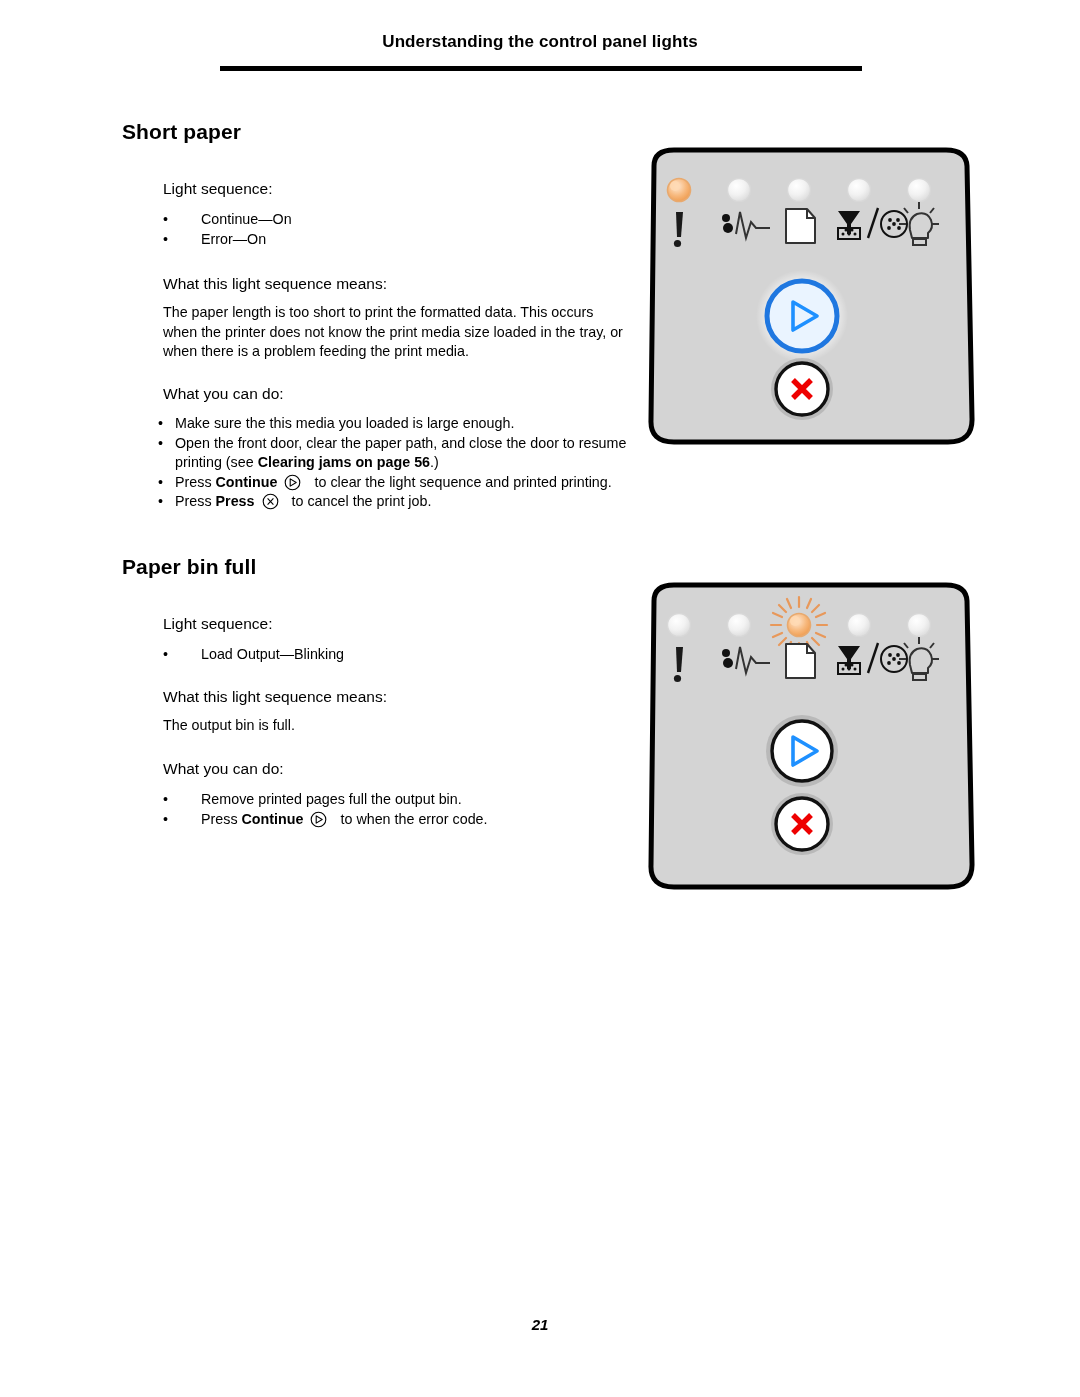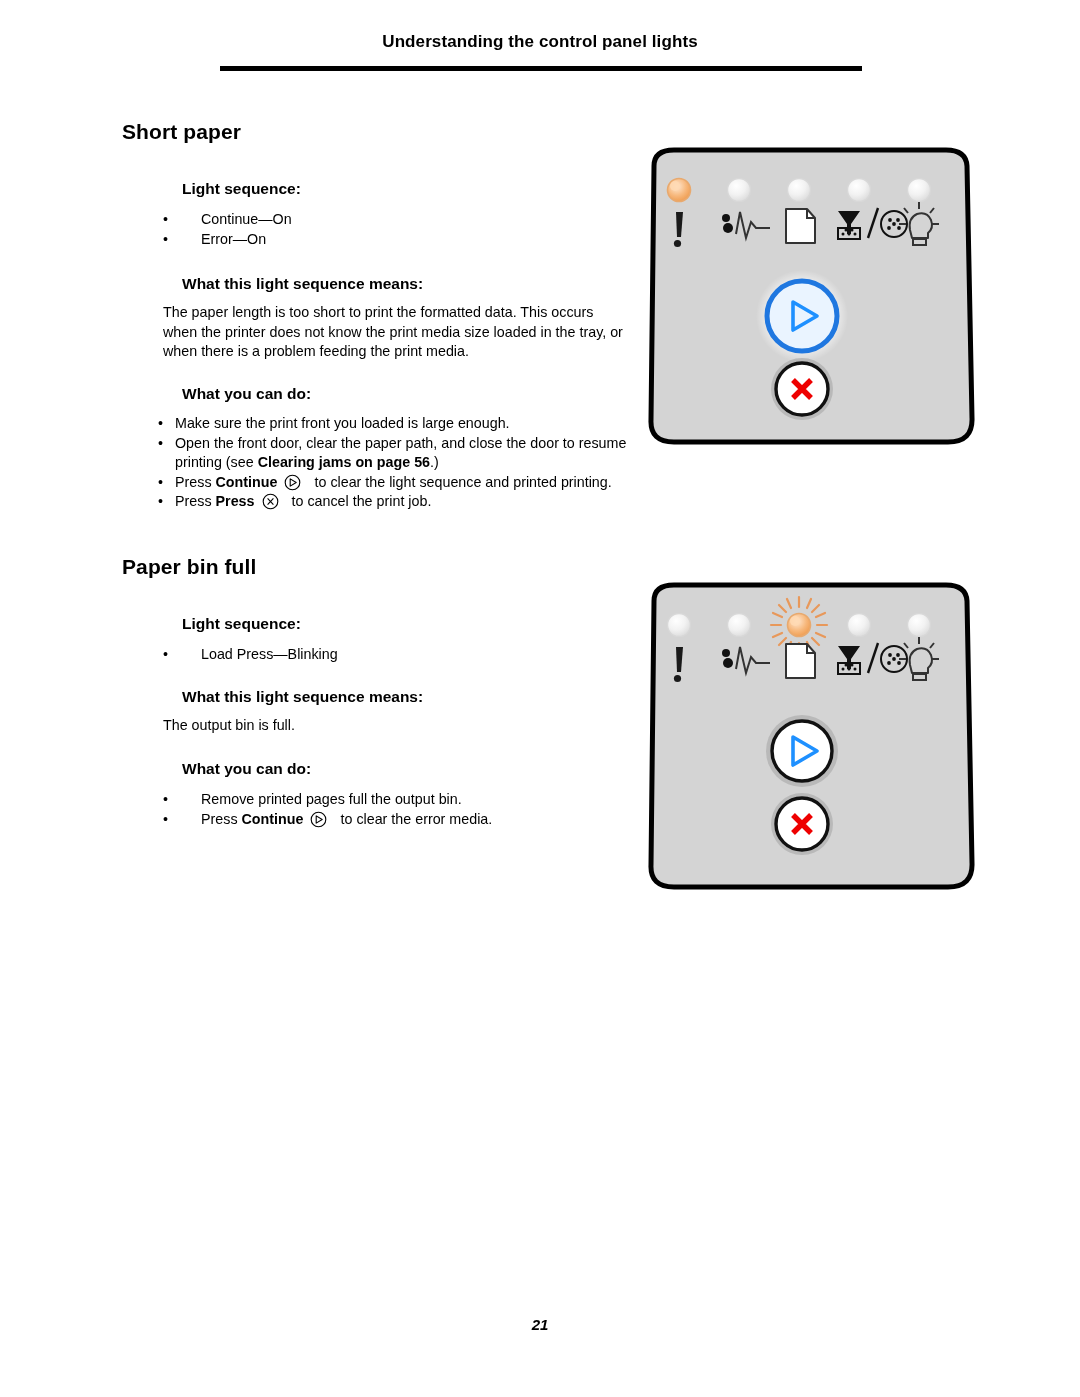--- a/index.html
+++ b/index.html
@@ -27,21 +27,21 @@
 
   
   .sec-title{
     position:absolute;
     font-size:21px;font-weight:bold;
     letter-spacing:.1px;
     margin-left:10px;
   }
   .sub-head{
     position:absolute;
-    font-size:15.5px;font-weight:bold;margin-left:19px;
+    font-size:15.5px;font-weight:normal;
   }
   .para{
     position:absolute;
     font-size:14.3px;line-height:19.6px;
   }
   .bullets{
     position:absolute;
     font-size:14.3px;line-height:19.6px;
     margin:0;padding:0;list-style:none;
   }
@@ -108,21 +108,21 @@
   <div class="sub-head" style="left:163px;top:275px;">What this light sequence means:</div>
 
   <div class="para" style="left:163px;top:303px;width:468px;">The paper length is too short to print the formatted data. This occurs when the printer does not know the print media size loaded in the tray, or when there is a problem feeding the print media.</div>
 
   <div class="sub-head" style="left:163px;top:385px;">What you can do:</div>
 
   <ul class="bullets" style="left:158px;top:414px;width:490px;">
     <li>
       <span class="bl">
           <span class="bul tight">•</span>
-      <span class="bl-txt"><span>Make sure the print front you loaded is large enough.</span></span>
+      <span class="bl-txt"><span>Make sure the this media you loaded is large enough.</span></span>
         </span>
     </li>
     <li>
       <span class="bl">
           <span class="bul tight">•</span>
       <span class="bl-txt"><span>Open the front door, clear the paper path, and close the door to resume printing (see </span><b class="b">Clearing jams on page 56</b><span>.)</span></span>
         </span>
     </li>
     <li>
       <span class="bl">
@@ -145,21 +145,21 @@
   </ul>
 
   <div class="sec-title" style="left:112px;top:555px;">Paper bin full</div>
 
   <div class="sub-head" style="left:163px;top:615px;">Light sequence:</div>
 
   <ul class="bullets" style="left:163px;top:645px;width:420px;">
     <li>
         <span class="bl">
           <span class="bul">•</span>
-          <span class="bl-txt">Load Press—Blinking</span>
+          <span class="bl-txt">Load Output—Blinking</span>
         </span>
       </li>
   </ul>
 
   <div class="sub-head" style="left:163px;top:688px;">What this light sequence means:</div>
 
   <div class="para" style="left:163px;top:716px;width:468px;">The output bin is full.</div>
 
   <div class="sub-head" style="left:163px;top:760px;">What you can do:</div>
 
@@ -169,21 +169,21 @@
           <span class="bul">•</span>
       <span class="bl-txt"><span>Remove printed pages full the output bin.</span></span>
         </span>
     </li>
     <li>
       <span class="bl">
           <span class="bul">•</span>
       <span class="bl-txt"><span>Press </span><b class="b">Continue</b><span class="keyglyph"><svg viewBox="0 0 23 17" width="23" height="17">
                 <circle cx="11.5" cy="8.5" r="7.3" fill="#fff" stroke="#000" stroke-width="1.1"></circle>
                 <path d="M9.2 4.9 L15.2 8.5 L9.2 12.1 Z" fill="none" stroke="#000" stroke-width="1.1" stroke-linejoin="round"></path>
-              </svg></span><span style="margin-left:6px">to clear the error media.</span></span>
+              </svg></span><span style="margin-left:6px">to when the error code.</span></span>
         </span>
     </li>
   </ul>
 
   <div class="panel" style="left:640px;top:142px;">
     <svg width="340" height="310" viewBox="0 0 340 310">
       <defs>
         <radialGradient id="ledOffG" cx="38%" cy="32%" r="72%">
           <stop offset="0%" stop-color="#ffffff"></stop>
           <stop offset="55%" stop-color="#f2f2f2"></stop>

